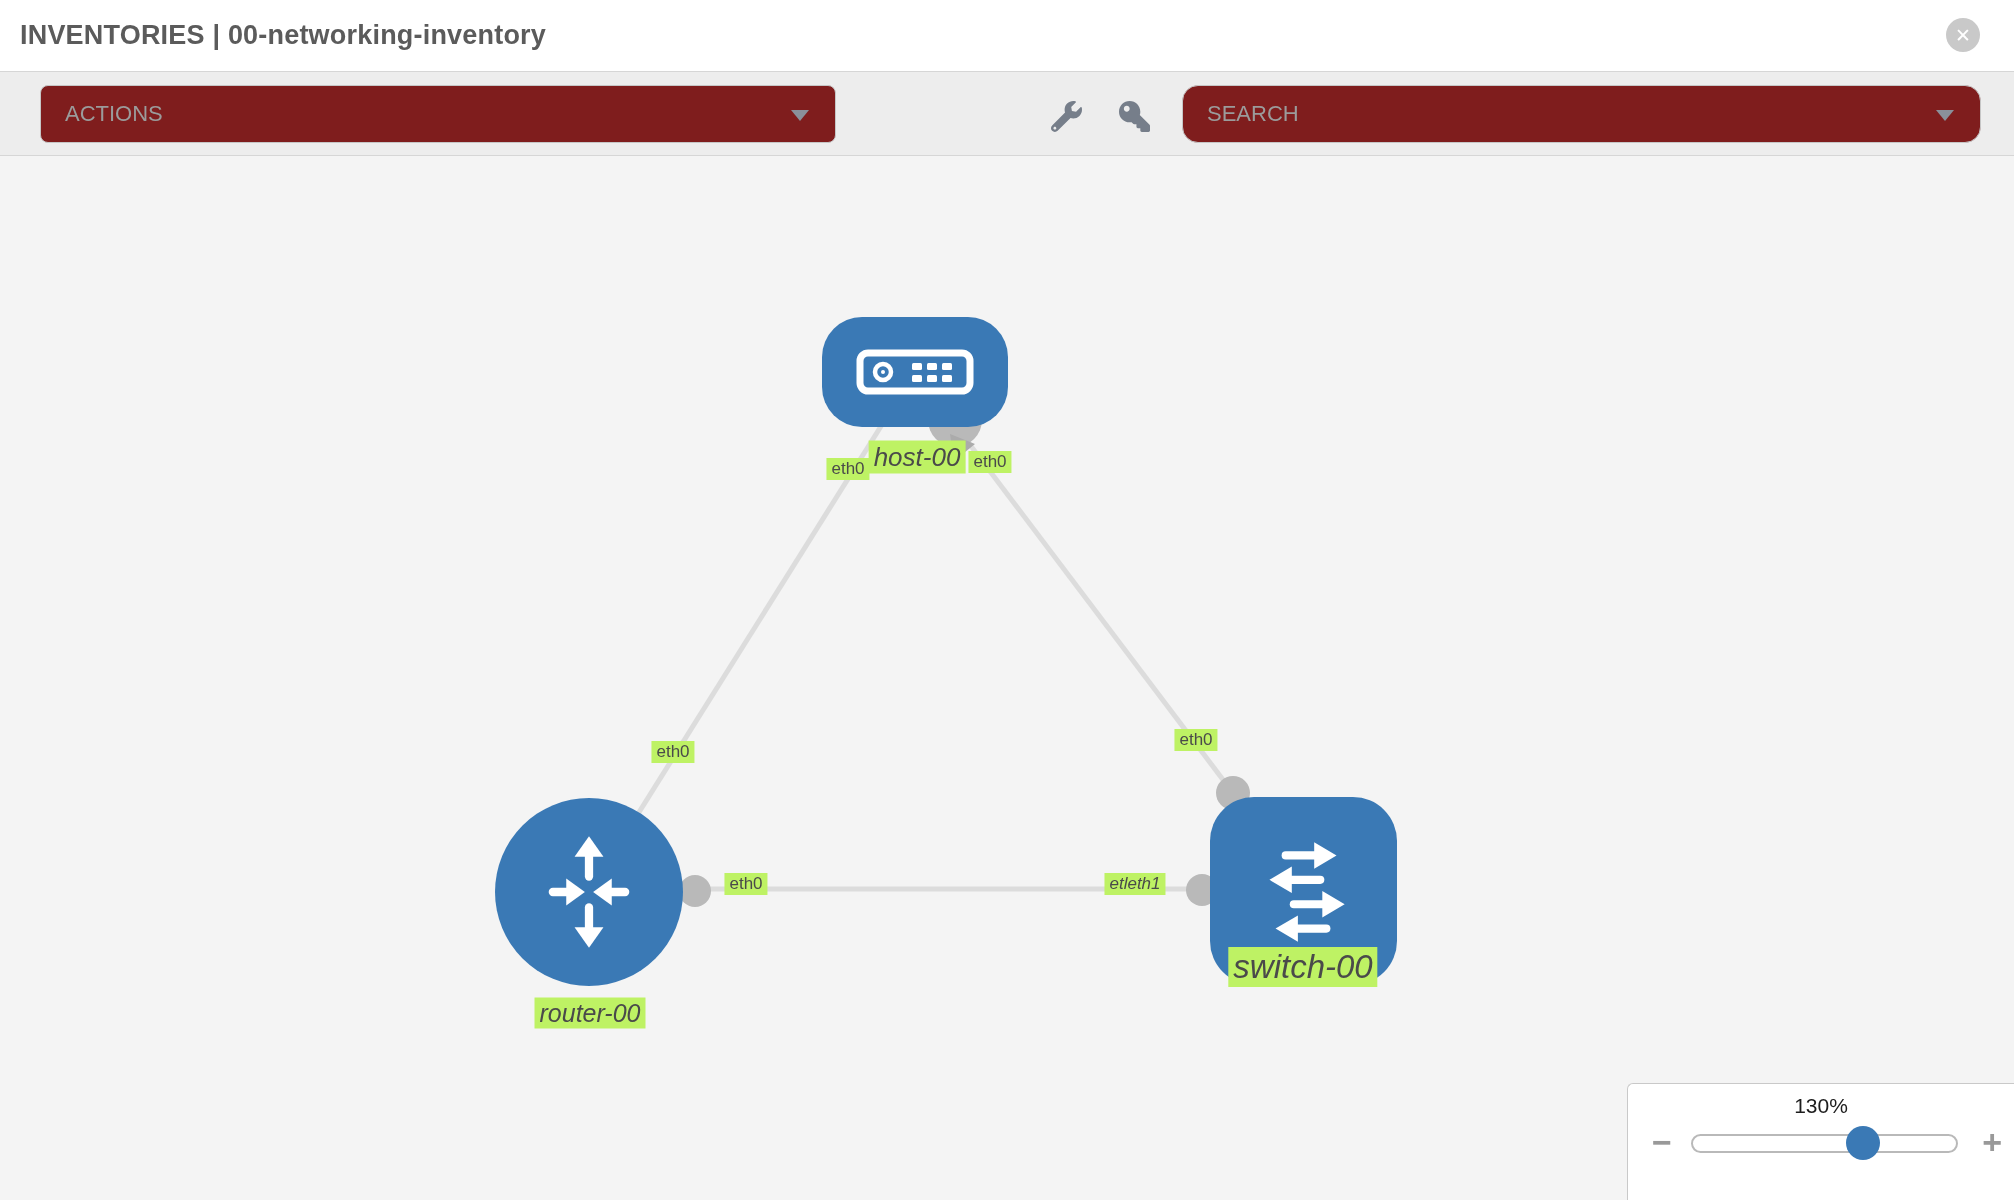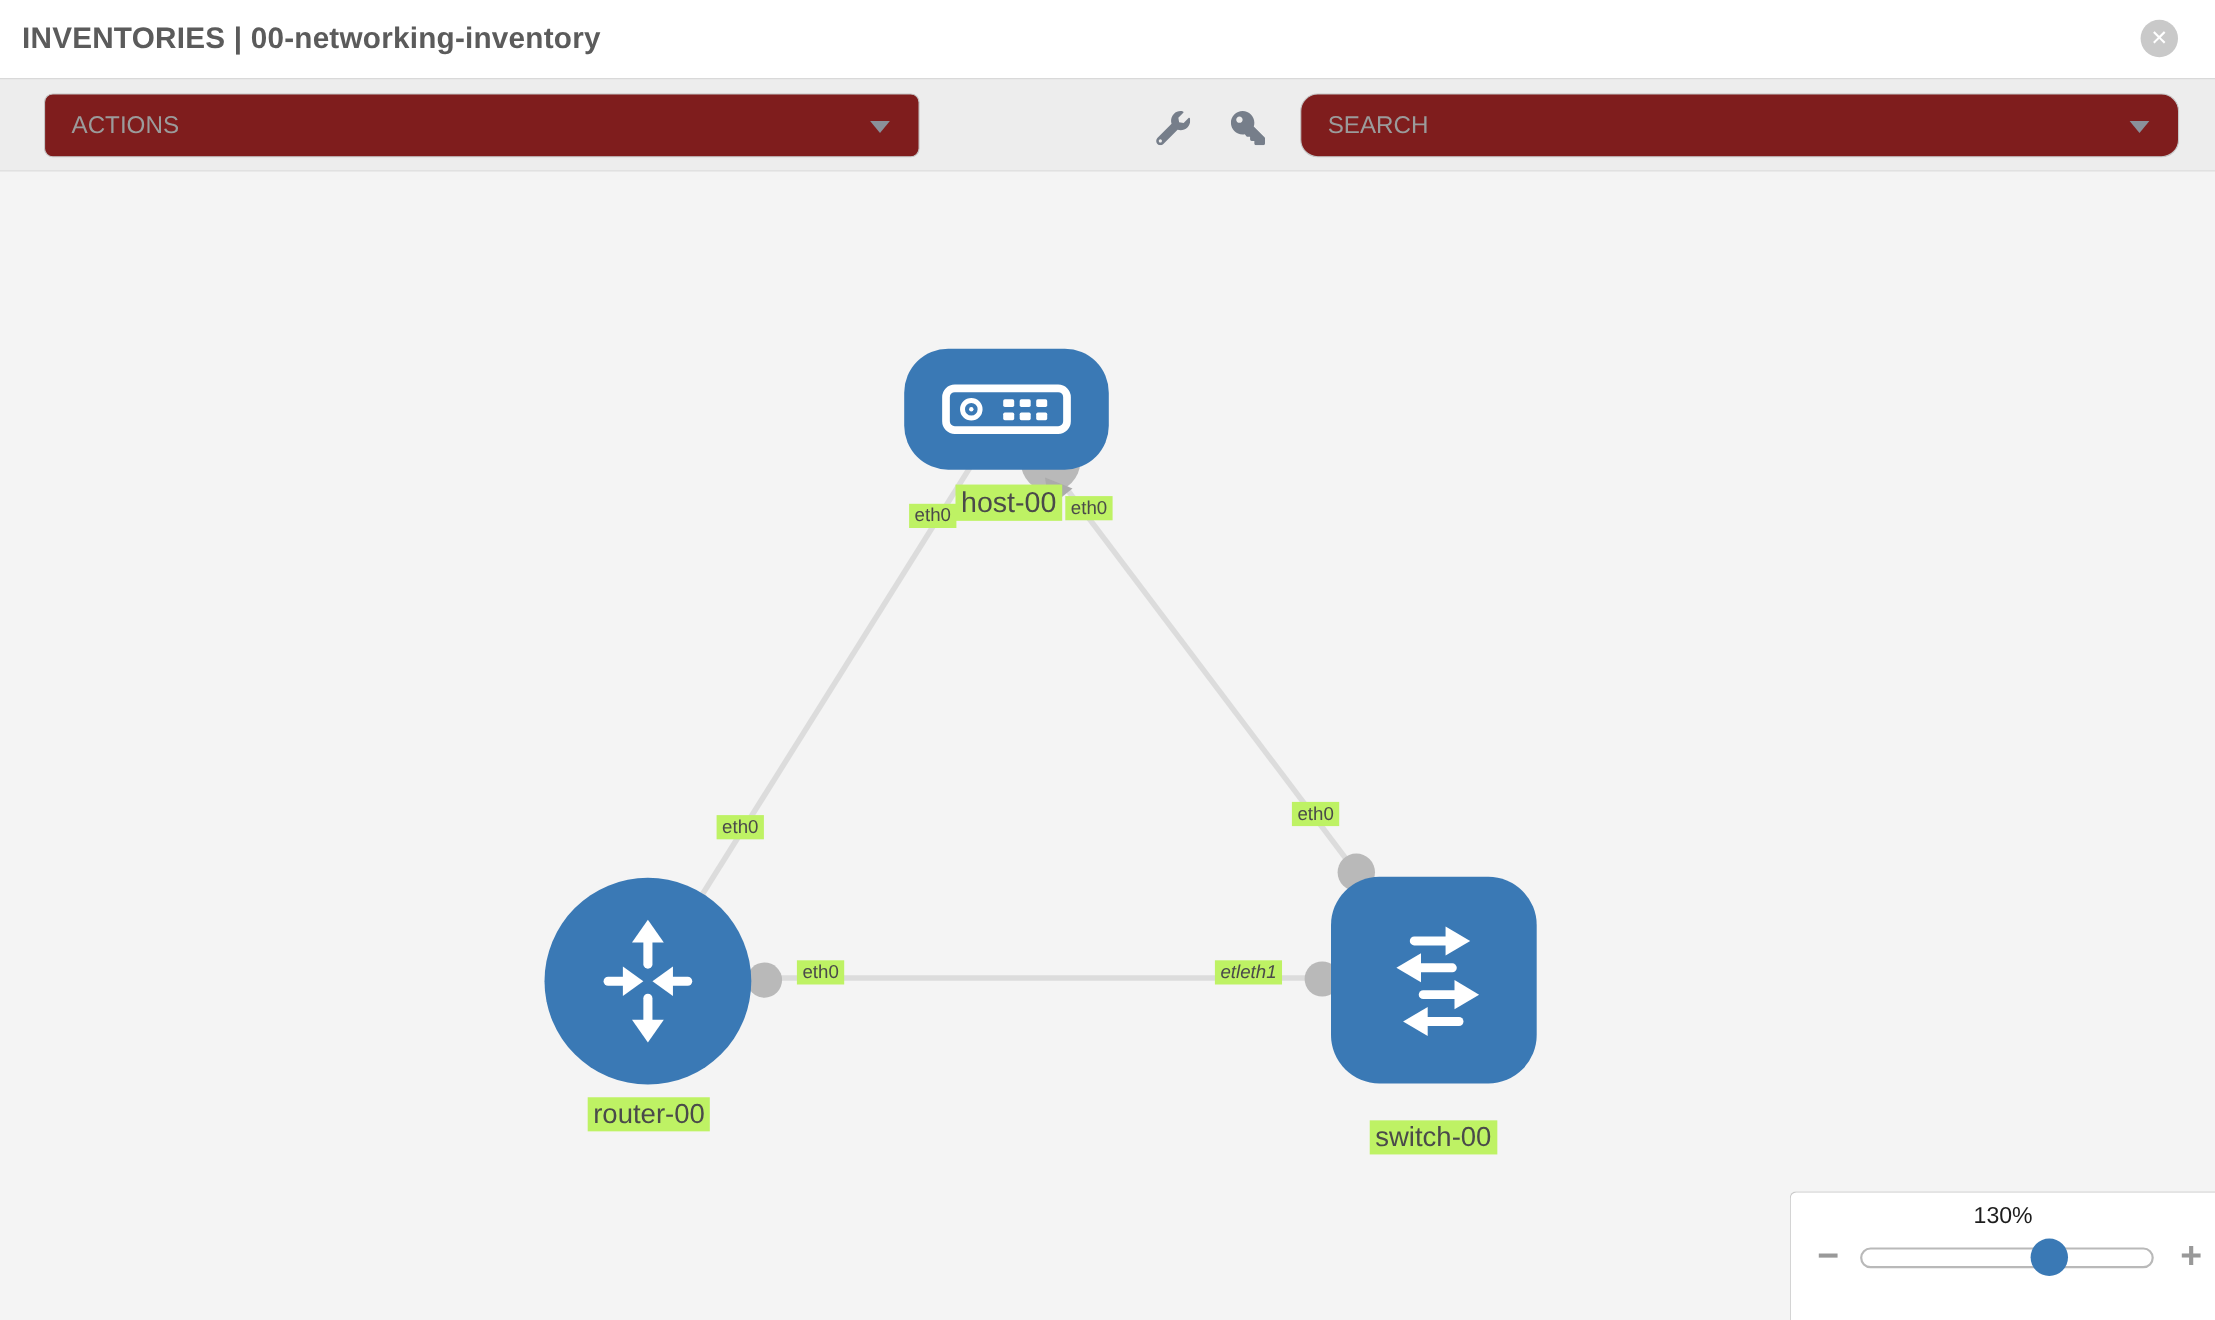--- a/index.html
+++ b/index.html
@@ -75,26 +75,26 @@
   .node svg { position: absolute; left: 50%; top: 50%; transform: translate(-50%, -50%); }
   .node-host   { left: 822px; top: 161px; width: 186px; height: 110px; border-radius: 40px; }
   .node-router { left: 495px; top: 642px; width: 188px; height: 188px; border-radius: 50%; }
   .node-switch { left: 1210px; top: 641px; width: 187px; height: 188px; border-radius: 44px; }
 
   .graph-label {
     position: absolute; transform: translate(-50%, -50%);
     background: #bef264; color: #4a4a4a;
     padding: 1px 5px; white-space: nowrap;
   }
-  .node-name { font-size: 26px; }
+  .node-name { font-size: 26px; font-style: italic; }
   .if-label  { font-size: 17px; }
 
   .lbl-host      { left: 917px;  top: 301px; }
   .lbl-router    { left: 590px;  top: 857px; font-size: 25px; }
-  .lbl-switch    { left: 1303px; top: 878px; font-size: 25px; }
+  .lbl-switch    { left: 1303px; top: 811px; font-size: 33px; }
   .lbl-host-left   { left: 848px;  top: 313px; }
   .lbl-host-right  { left: 990px;  top: 306px; }
   .lbl-mid-left    { left: 673px;  top: 596px; }
   .lbl-mid-right   { left: 1196px; top: 584px; }
   .lbl-router-right{ left: 746px;  top: 728px; }
   .lbl-switch-left { left: 1135px; top: 728px; font-style: italic; }
 
   
   .zoom-panel {
     position: absolute; left: 1627px; top: 927px; width: 387px; height: 117px;

